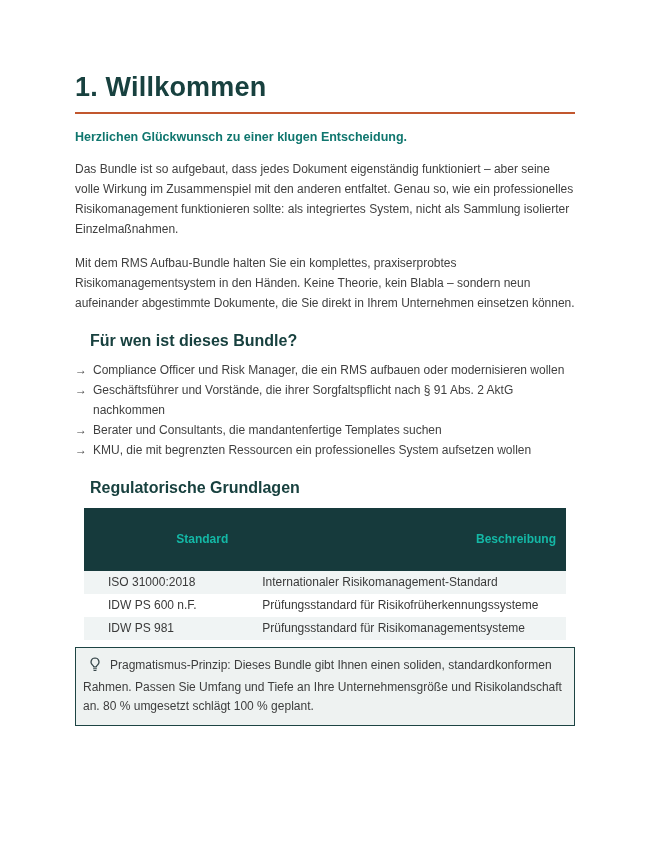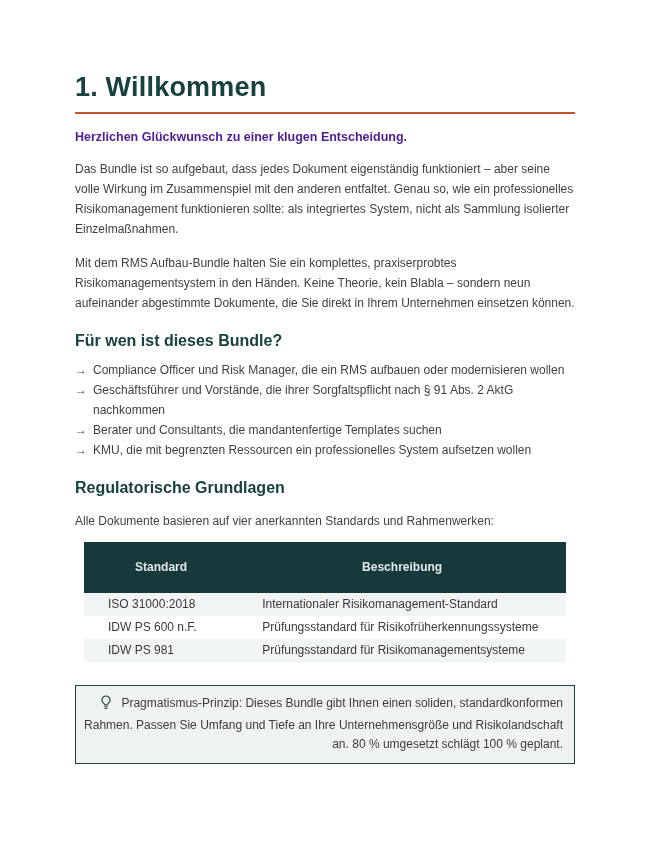--- a/index.html
+++ b/index.html
@@ -32,31 +32,31 @@
   .title-rule {
     border: none;
     border-top: 2px solid var(--rule, #c2572e);
     margin: 9px 0 0 0;
   }
   .lead {
     margin: 15px 0 0 0;
     font-size: 12.5px;
     font-weight: 700;
     line-height: 16px;
-    color: #4c1d95;
+    color: #0f766e;
   }
   .body-par {
     margin: 8px 0 0 0;
     padding-top: 6px;
     font-size: 12px;
     line-height: 20px;
     color: var(--body-text, #3f3f3f);
   }
   .section-heading {
-    margin: 18px 0 0 0;
+    margin: 18px 0 0 15px;
     font-size: 16px;
     font-weight: 700;
     line-height: 1.2;
     color: var(--heading, #18413f);
   }
   .arrow-list {
     list-style: none;
     margin: 10px 0 0 0;
     padding: 0;
   }
@@ -71,48 +71,47 @@
     color: #444444;
   }
   .standards-table {
     margin: 11px 0 0 9px;
     width: 482px;
     border-collapse: collapse;
     font-size: 12px;
   }
   .standards-table th {
     background: var(--table-header-bg, #163a3c);
-    color: #e5e5e5;
+    color: #14b8a6;
     font-weight: 700;
-    text-align: center;
-    padding: 18px 10px;
+    text-align: right;
+    padding: 24px 10px;
     line-height: 15px;
   }
   .standards-table td {
     padding: 4px 24px;
     line-height: 15px;
     color: #3a3a3a;
   }
   .standards-table tbody tr:nth-child(odd) {
     background: var(--row-alt-bg, #f0f4f4);
   }
   .standards-table .col-standard {
     width: 32%;
   }
   .callout {
     box-sizing: border-box;
-    margin-top: 23px;
+    margin-top: 7px;
     width: 500px;
     border: 1px solid var(--callout-border, #1d4443);
     background: var(--callout-bg, #eef2f1);
     padding: 8px 11px 9px 7px;
     font-size: 12px;
     line-height: 19px;
     color: #3d3d3d;
-    text-align: right;
   }
   .callout .bulb {
     display: inline-block;
     vertical-align: -3px;
     margin: 0 9px 0 6px;
   }
 </style>
 </head>
 <body>
 
@@ -142,21 +141,20 @@
       <span>Berater und Consultants, die mandantenfertige Templates suchen</span>
     </li>
     <li>
       <span class="arrow">→</span>
       <span>KMU, die mit begrenzten Ressourcen ein professionelles System aufsetzen wollen</span>
     </li>
   </ul>
 
   <h2 class="section-heading">Regulatorische Grundlagen</h2>
 
-  <p class="body-par">Alle Dokumente basieren auf vier anerkannten Standards und Rahmenwerken:</p>
 
   <table class="standards-table">
     <thead>
       <tr>
         <th class="col-standard">Standard</th>
         <th>Beschreibung</th>
       </tr>
     </thead>
     <tbody>
       <tr>

